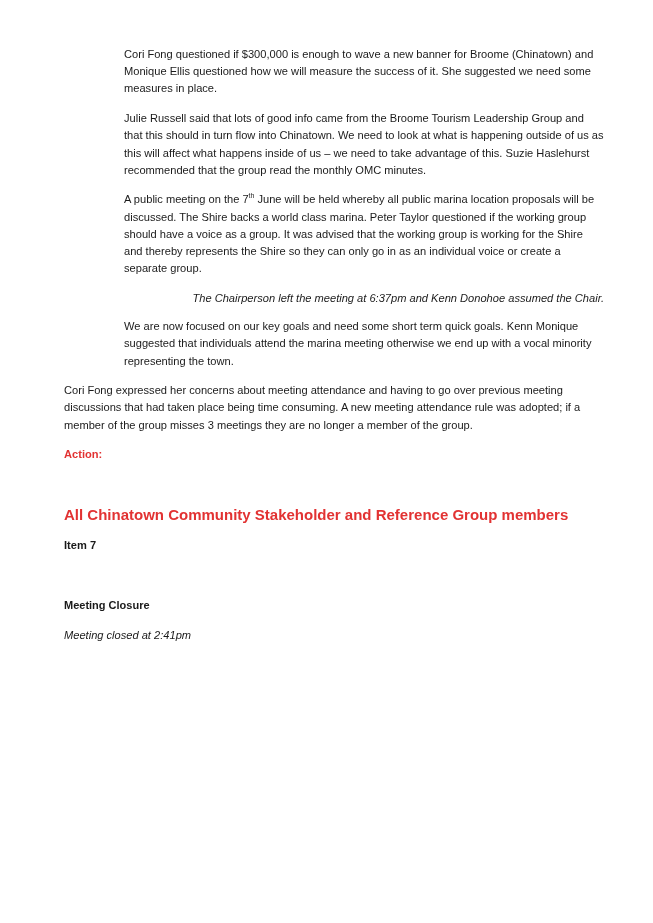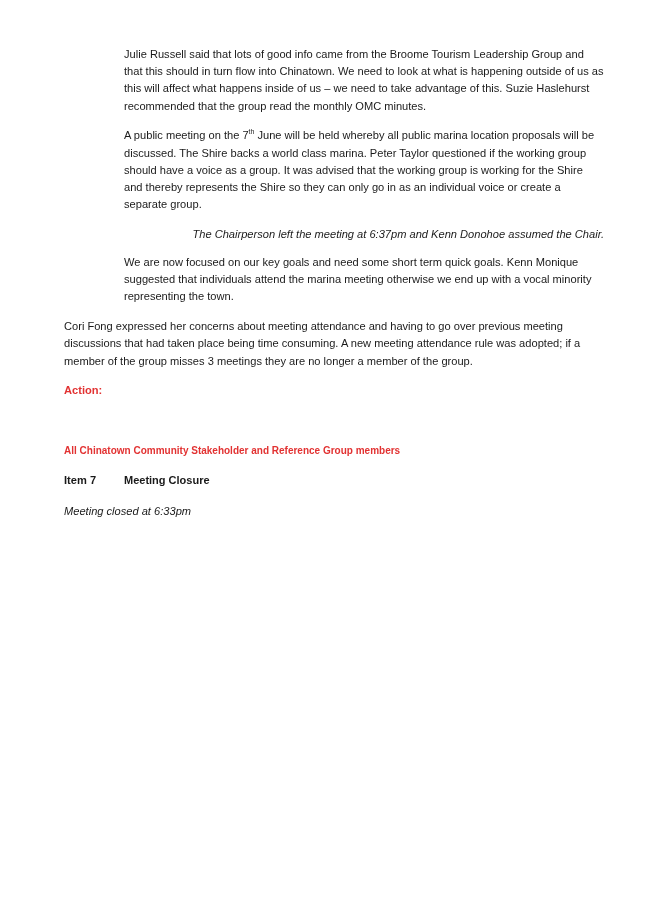--- a/index.html
+++ b/index.html
@@ -81,40 +81,41 @@
     flex: 0 0 60px;
     font-size: 11.1px;
     line-height: 17.2px;
     font-weight: bold;
     color: #e23232;
   }
   .action-body {
     flex: 1 1 auto;
   }
   .action-title {
-    font-size: 10px;
+    font-size: 15px;
     line-height: 17.2px;
     font-weight: bold;
     color: #e23232;
   }
   .action-detail {
     font-size: 11.1px;
     line-height: 17.2px;
     font-style: italic;
     color: #ea4a4a;
     width: 482px;
   }
 
   
   .item-row {
     display: flex;
-    flex-direction: row;
+    flex-direction: column;
     align-items: flex-start;
     margin: 0 0 13px 0;
     width: 540px;
+    text-align: center;
   }
   .item-number {
     flex: 0 0 60px;
     font-size: 11.1px;
     line-height: 17.2px;
     font-weight: bold;
     color: #1a1a1a;
   }
   .item-title {
     flex: 1 1 auto;
@@ -123,20 +124,21 @@
     font-weight: bold;
     color: #1a1a1a;
   }
 </style>
 </head>
 <body>
 
 <div class="page">
   <div class="doc-body">
 
+    <p class="para indent">Cori Fong questioned if $300,000 is enough to wave a new banner for Broome (Chinatown) and Monique Ellis questioned how we will measure the success of it. She suggested we need some measures in place.</p>
 
     <p class="para indent">Julie Russell said that lots of good info came from the Broome Tourism Leadership Group and that this should in turn flow into Chinatown.  We need to look at what is happening outside of us as this will affect what happens inside of us – we need to take advantage of this.  Suzie Haslehurst recommended that the group read the monthly OMC minutes.</p>
 
     <p class="para indent"><span>A public meeting on the 7</span><sup>th</sup><span> June will be held whereby all public marina location proposals will be discussed. The Shire backs a world class marina.  Peter Taylor questioned if the working group should have a voice as a group.  It was advised that the working group is working for the Shire and thereby represents the Shire so they can only go in as an individual voice or create a separate group.</span></p>
 
 
     <p class="para flush italic tight">The Chairperson left the meeting at 6:37pm and Kenn Donohoe assumed the Chair.</p>
 
     <p class="para indent">We are now focused on our key goals and need some short term quick goals. Kenn Monique suggested that individuals attend the marina meeting otherwise we end up with a vocal minority representing the town.</p>
 
@@ -147,16 +149,16 @@
       <div class="action-body">
         <div class="action-title">All Chinatown Community Stakeholder and Reference Group members</div>
       </div>
     </div>
 
     <div class="item-row">
       <div class="item-number">Item 7</div>
       <div class="item-title">Meeting Closure</div>
     </div>
 
-    <p class="para flush italic">Meeting closed at 6:33pm</p>
+    <p class="para flush italic">Meeting closed at 2:41pm</p>
 
   </div>
 </div>
 
 </body></html>

